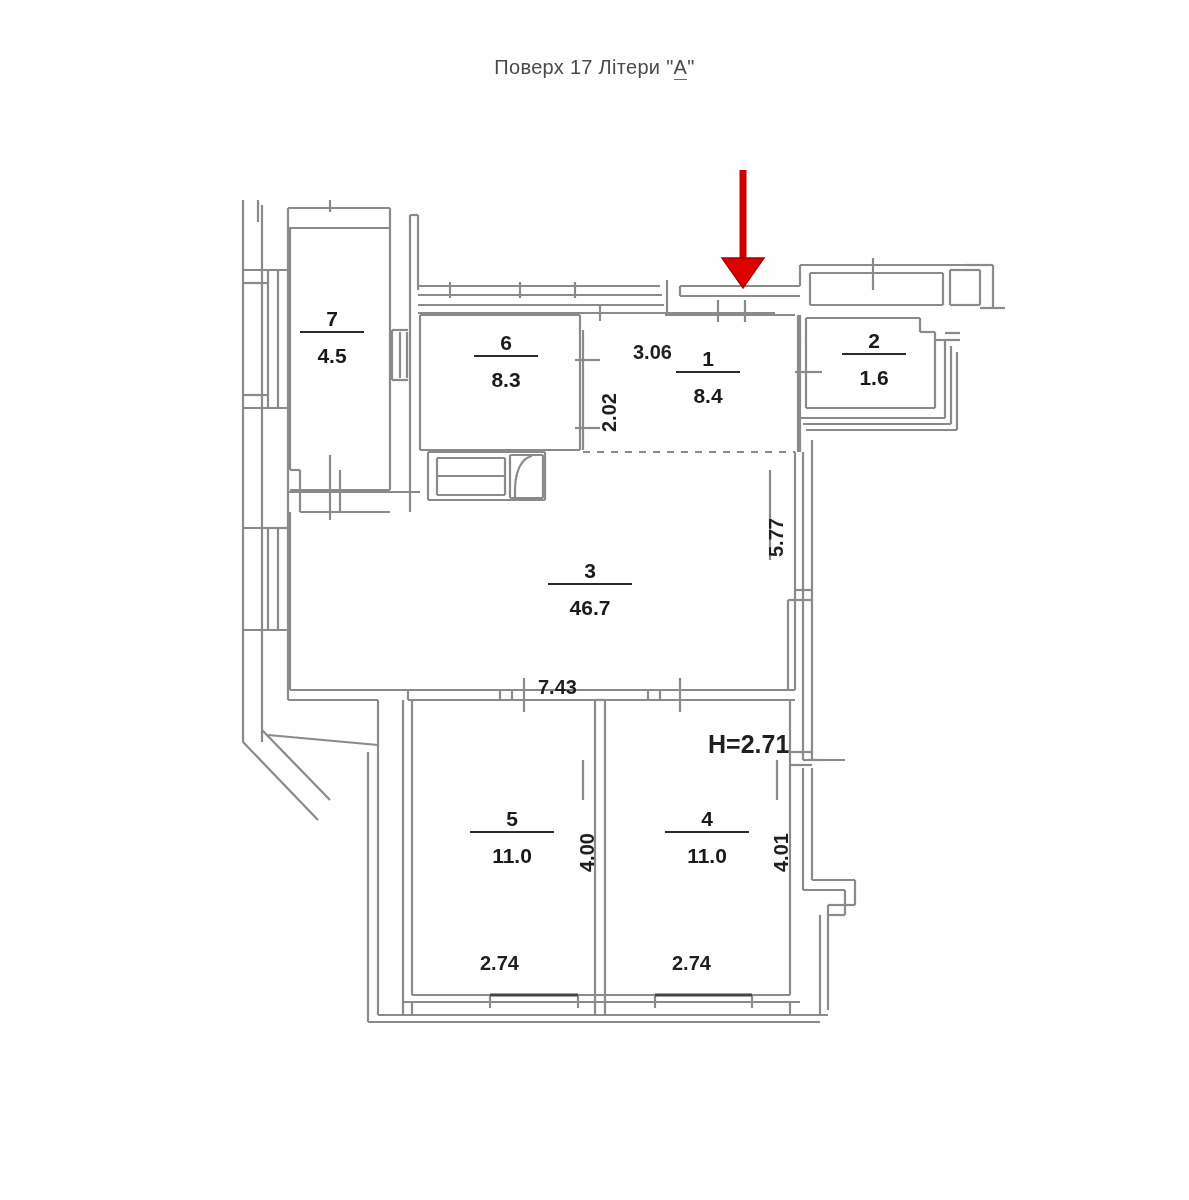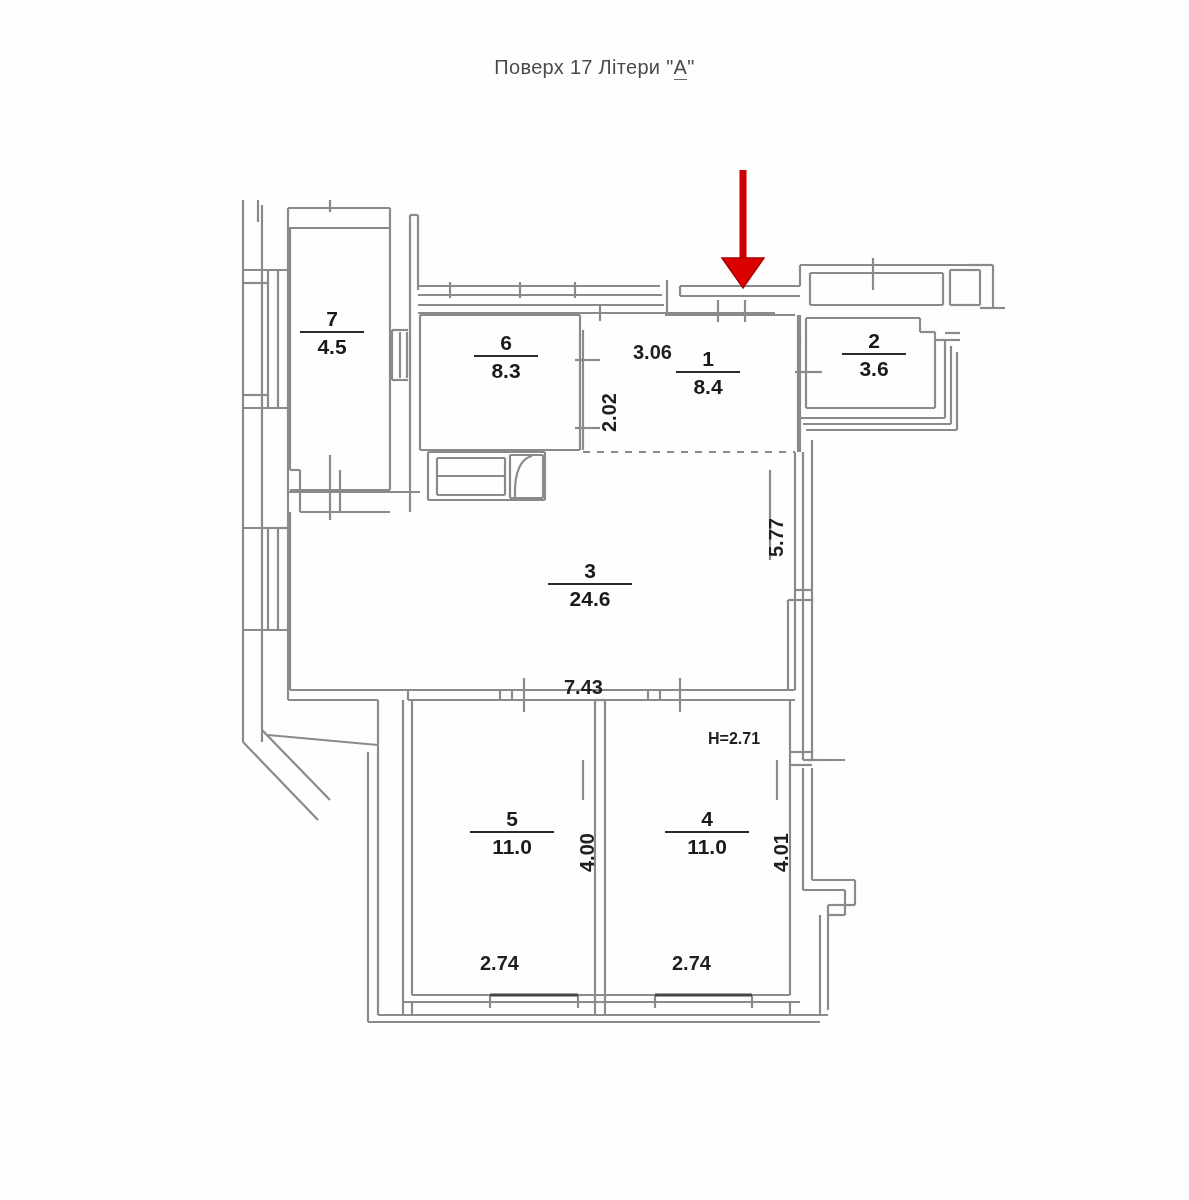--- a/index.html
+++ b/index.html
@@ -54,37 +54,37 @@
     font-size: 21px;
     font-weight: bold;
     display: block;
     padding-bottom: 1px;
   }
   .room-label .area {
     font-size: 21px;
     font-weight: bold;
     display: block;
     border-top: 2px solid #2b2b2b;
-    padding-top: 3px;
+    padding-top: 12px;
   }
   .dim {
     position: absolute;
     font-size: 20px;
     font-weight: bold;
     color: #1f1f1f;
     font-family: "Liberation Sans", sans-serif;
     white-space: nowrap;
   }
   .dim.vert {
     transform: rotate(-90deg);
     transform-origin: left top;
   }
   .height-note {
     position: absolute;
-    font-size: 16px;
+    font-size: 25px;
     font-weight: bold;
     color: #1f1f1f;
     white-space: nowrap;
   }
 </style>
 </head>
 <body>
 
 <div id="plan-root">
 
@@ -321,45 +321,45 @@
     <span class="area">8.3</span>
   </div>
 
   <div class="room-label" style="left:676px; top:348px; width:64px;">
     <span class="num">1</span>
     <span class="area">8.4</span>
   </div>
 
   <div class="room-label" style="left:842px; top:330px; width:64px;">
     <span class="num">2</span>
-    <span class="area">3.6</span>
+    <span class="area">1.6</span>
   </div>
 
   <div class="room-label" style="left:548px; top:560px; width:84px;">
     <span class="num">3</span>
-    <span class="area">24.6</span>
+    <span class="area">46.7</span>
   </div>
 
   <div class="room-label" style="left:470px; top:808px; width:84px;">
     <span class="num">5</span>
     <span class="area">11.0</span>
   </div>
 
   <div class="room-label" style="left:665px; top:808px; width:84px;">
     <span class="num">4</span>
     <span class="area">11.0</span>
   </div>
 
   <div class="dim" style="left:633px; top:323px;margin-top:18px;">3.06</div>
 
   <div class="dim vert" style="left:598px; top:432px;">2.02</div>
 
   <div class="dim vert" style="left:765px; top:557px;">5.77</div>
 
-  <div class="dim" style="left:564px; top:676px;">7.43</div>
+  <div class="dim" style="left:538px; top:676px;">7.43</div>
 
   <div class="dim vert" style="left:576px; top:872px;">4.00</div>
 
   <div class="dim vert" style="left:770px; top:872px;">4.01</div>
 
   <div class="dim" style="left:480px; top:952px;">2.74</div>
 
   <div class="dim" style="left:672px; top:952px;">2.74</div>
 
   <div class="height-note" style="left:708px; top:730px;">H=2.71</div>

